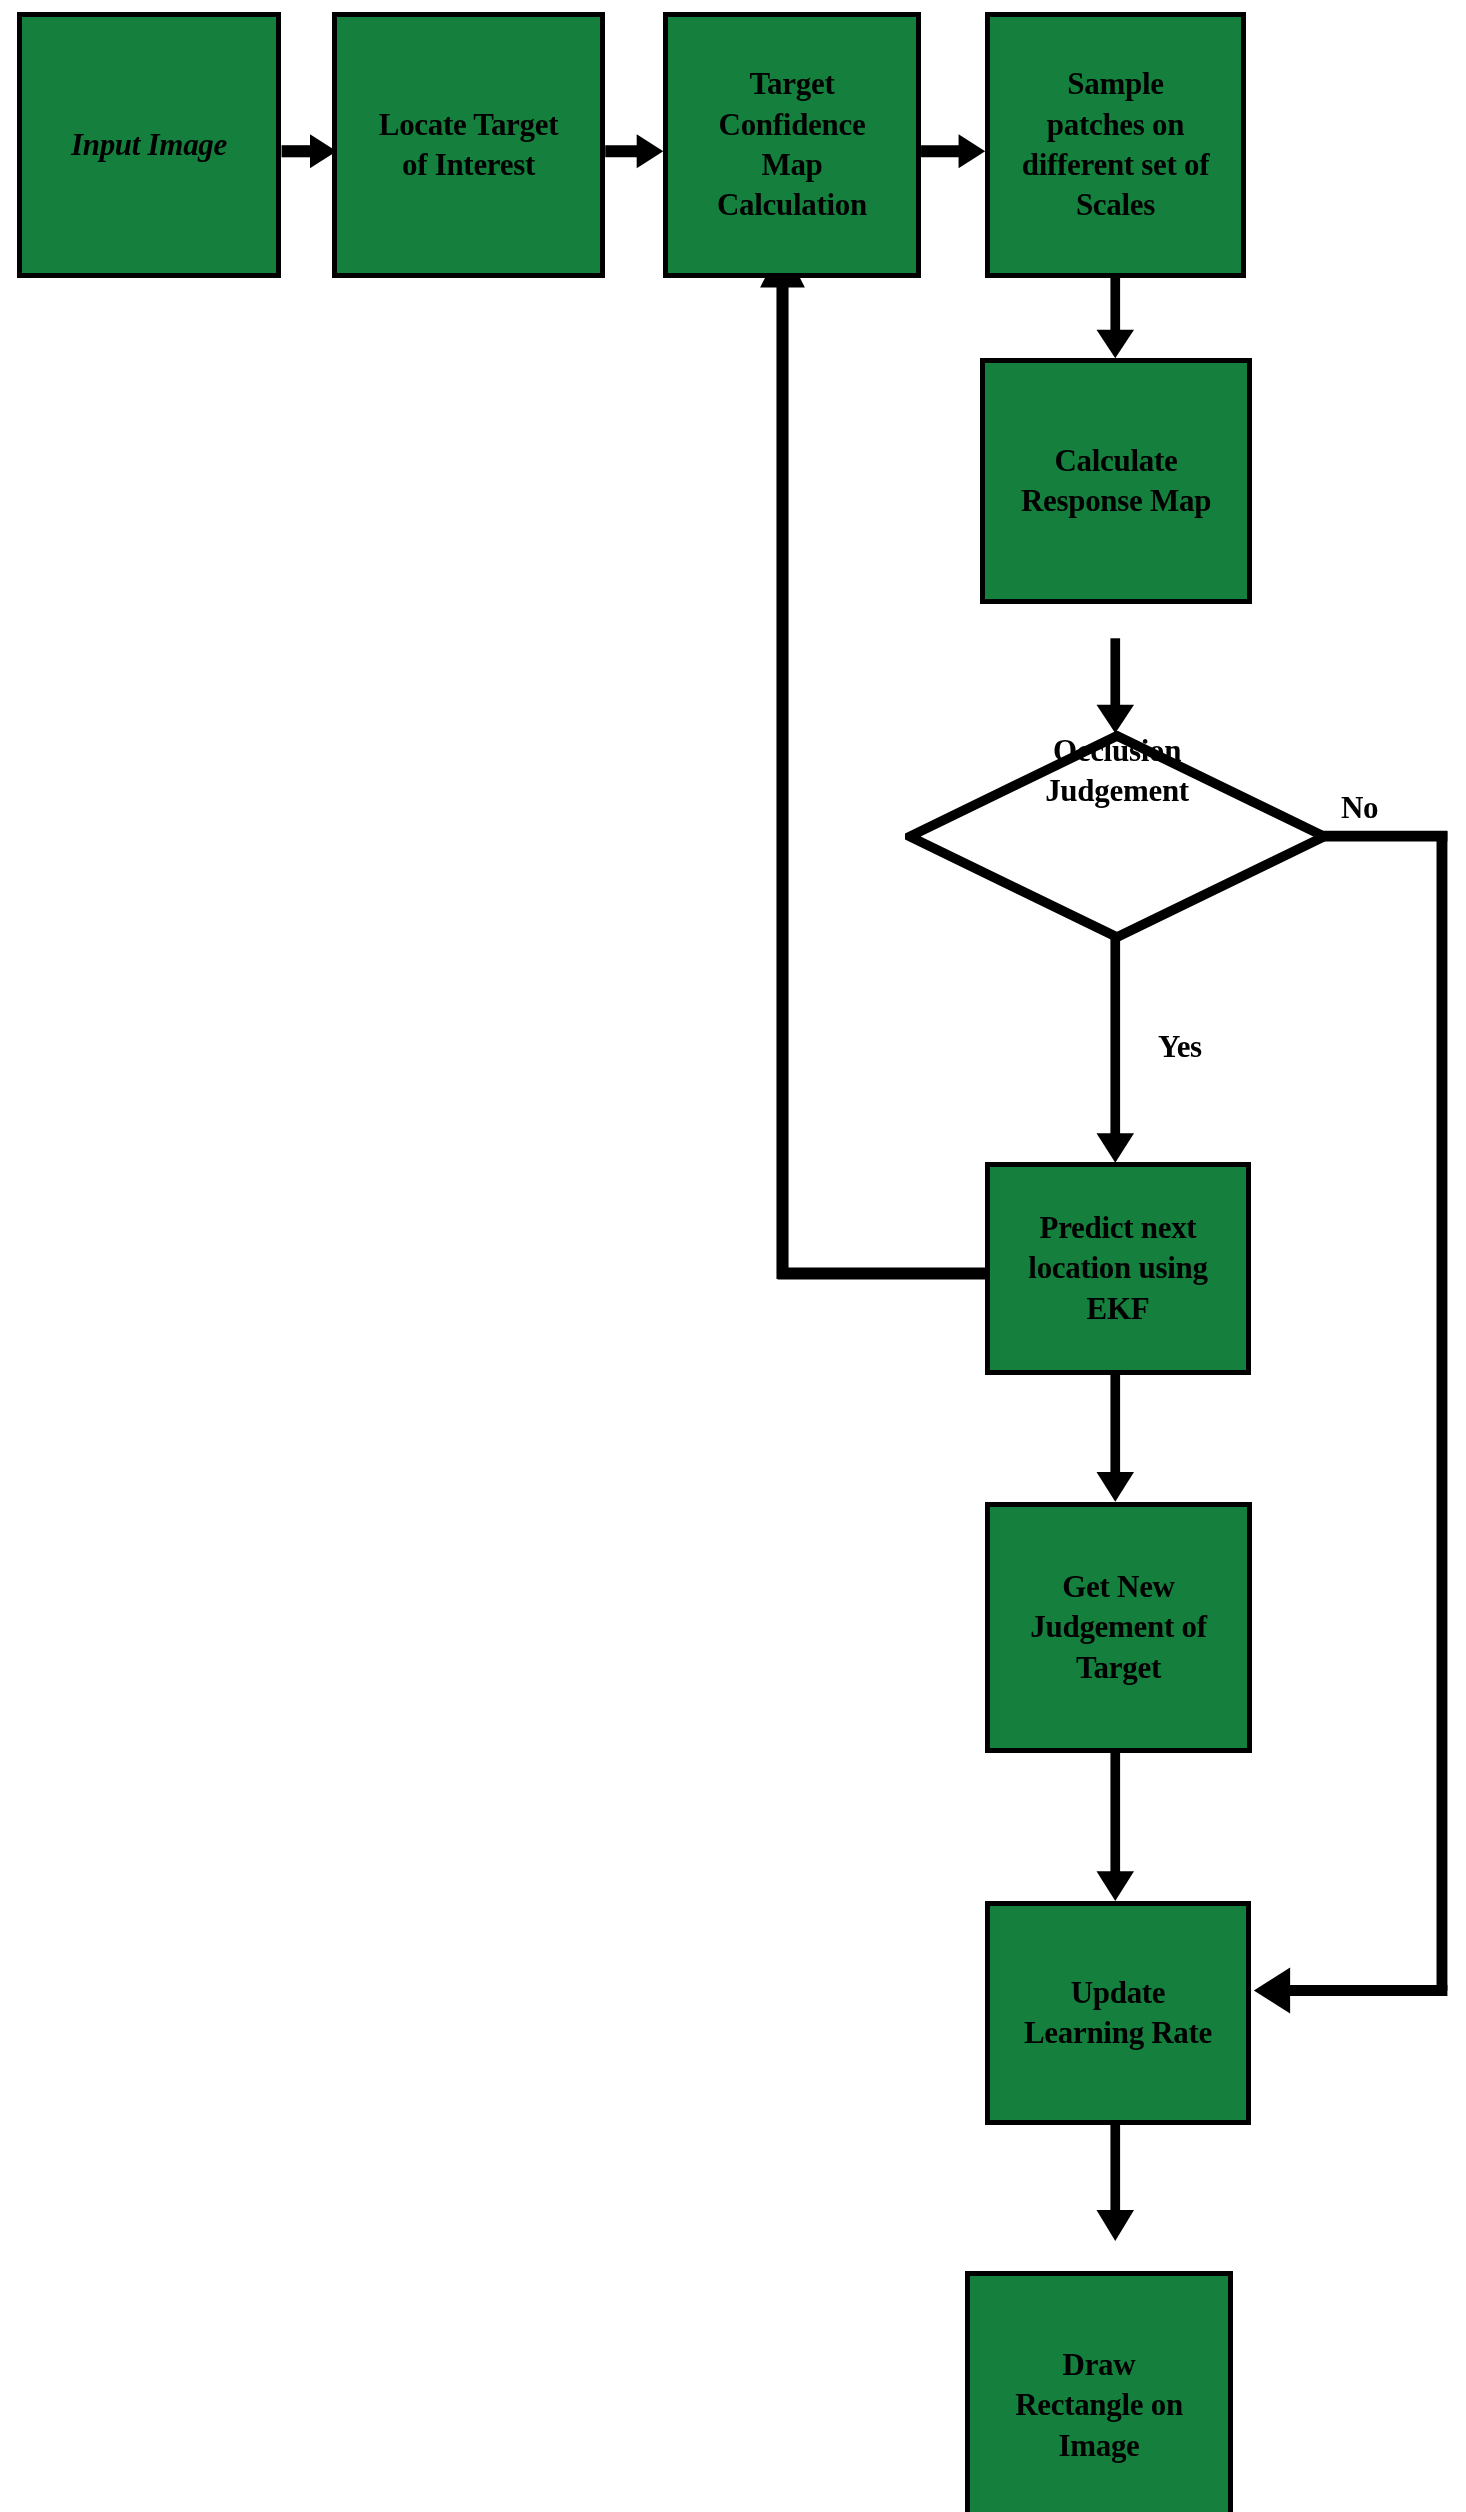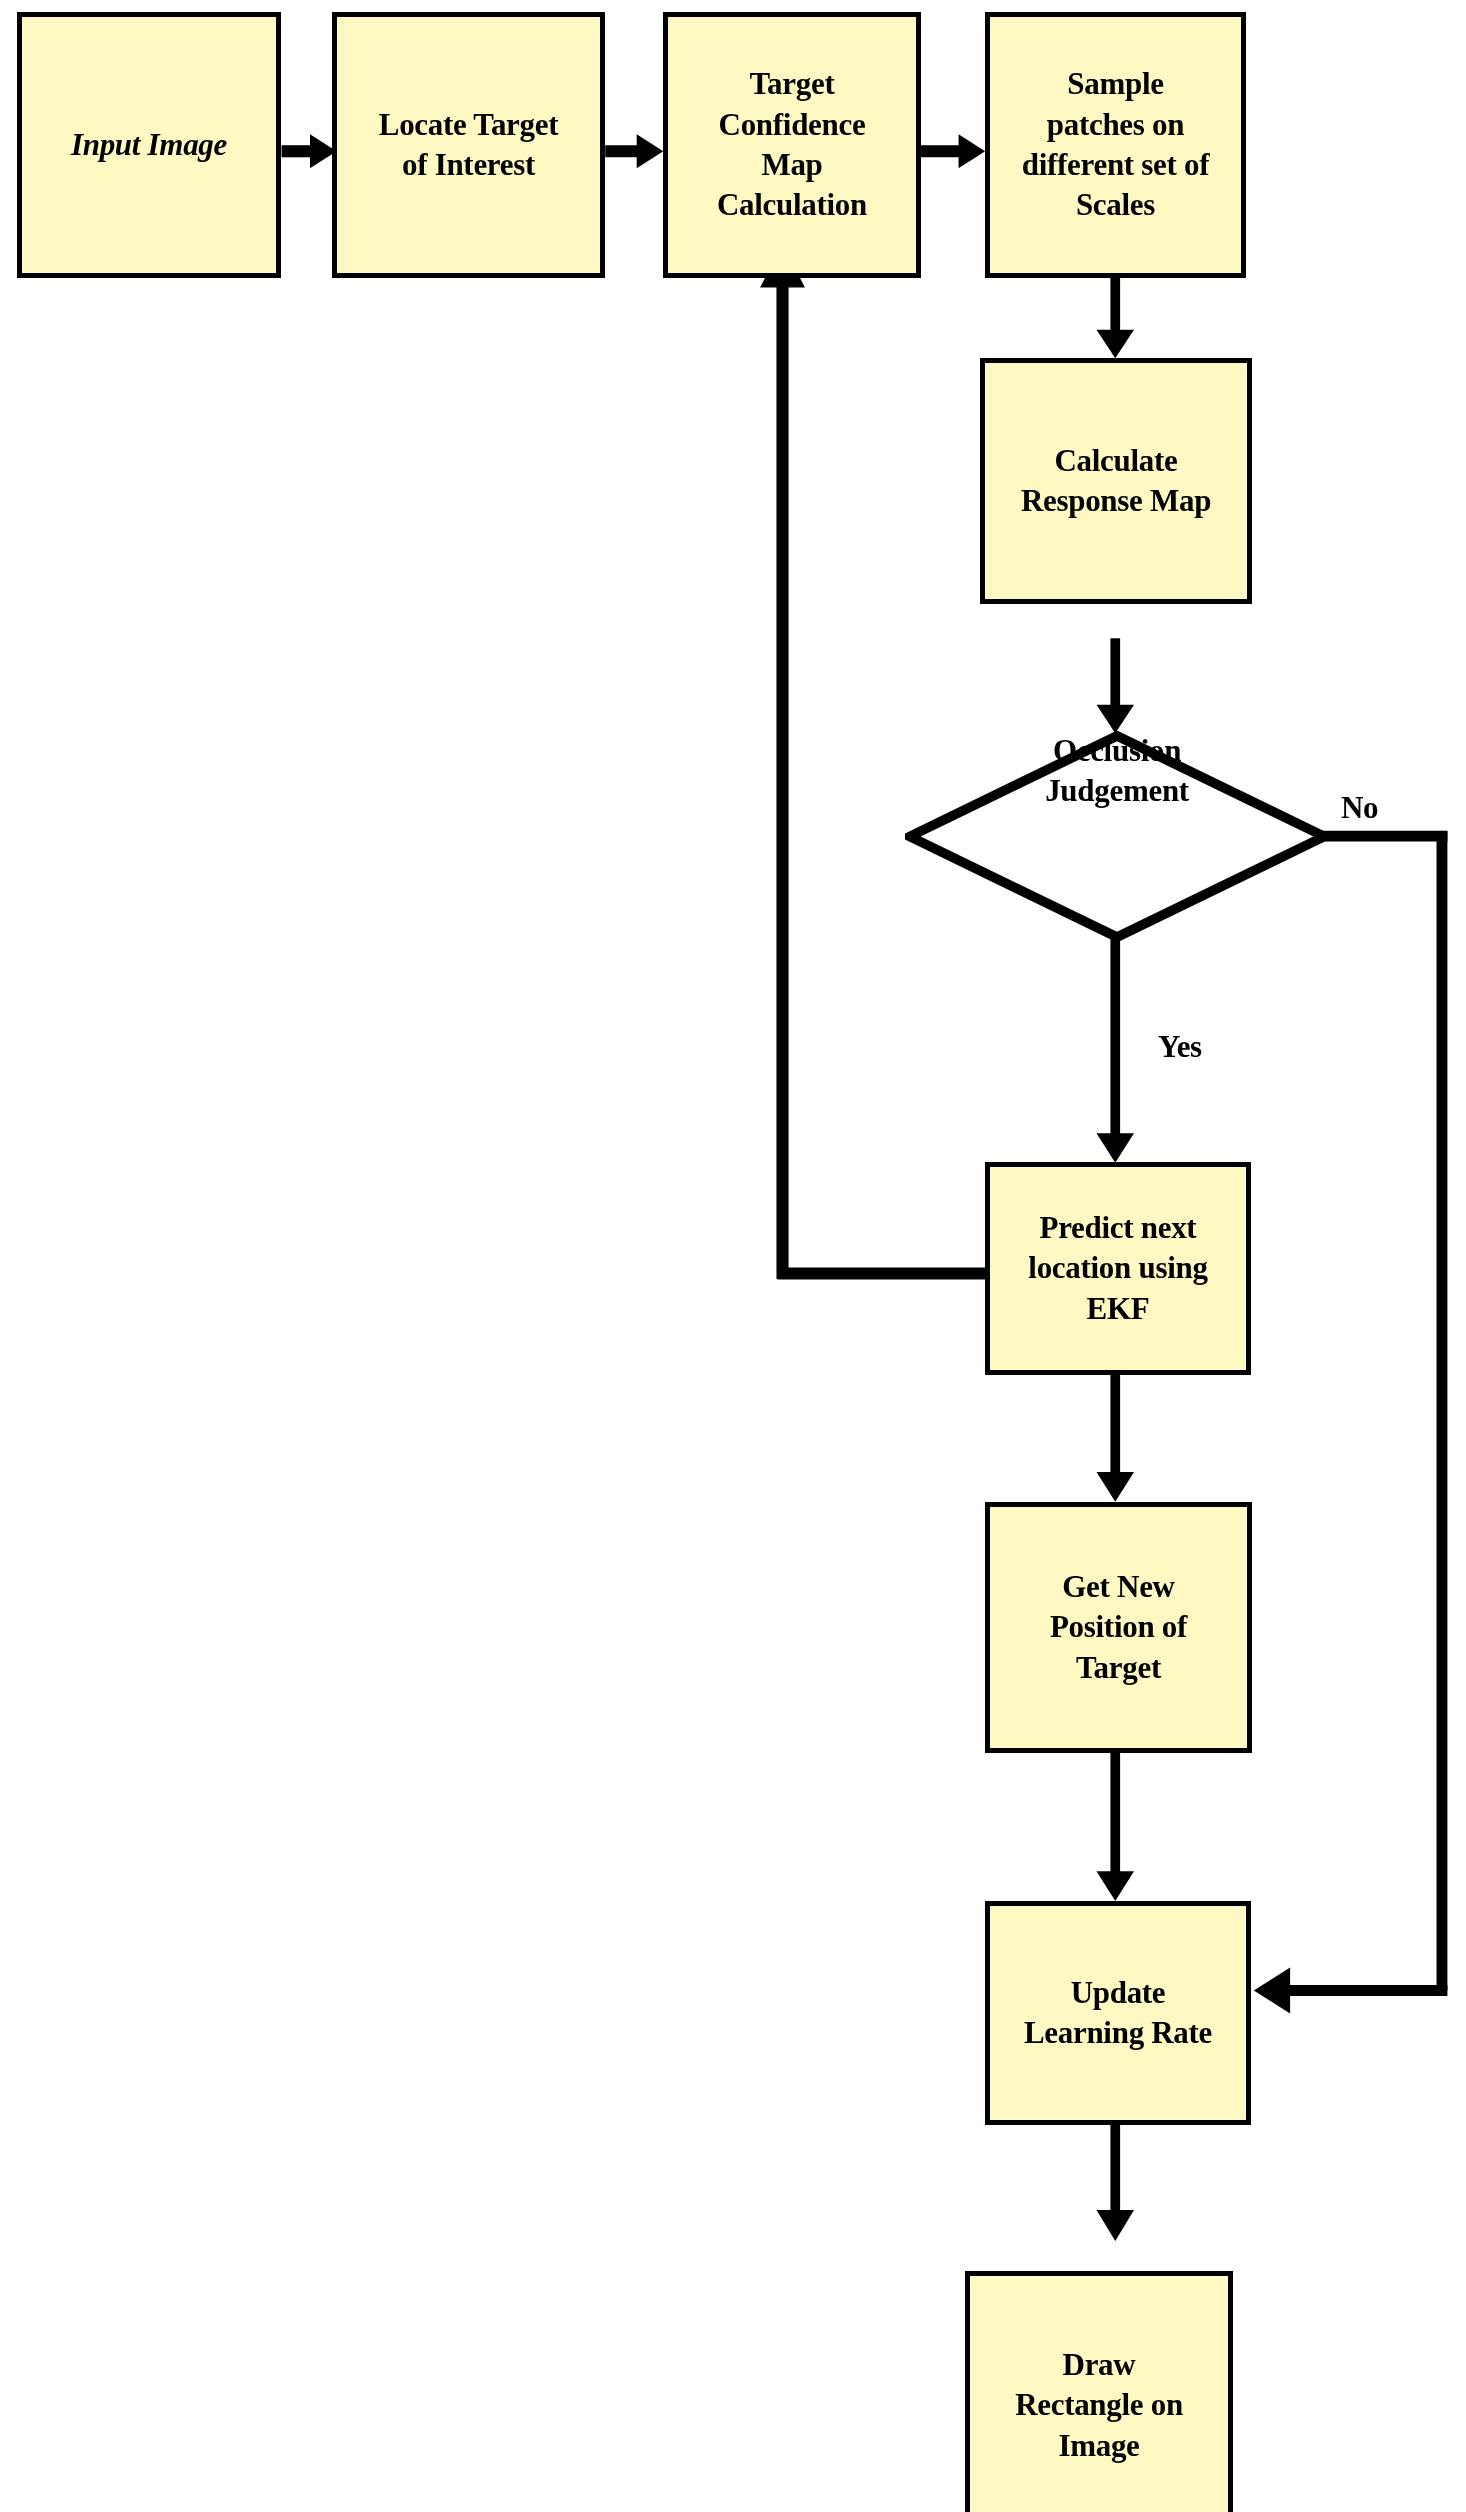--- a/index.html
+++ b/index.html
@@ -22,21 +22,21 @@
     position: absolute;
     left: 0;
     top: 0;
     width: 1467px;
     height: 2512px;
   }
   .node-box {
     position: absolute;
     box-sizing: border-box;
     border: 5.4px solid #000000;
-    background: #fef9c3;
+    background: #15803d;
     display: flex;
     align-items: center;
     justify-content: center;
     text-align: center;
   }
   .node-label {
     font-family: "Liberation Serif", "DejaVu Serif", serif;
     font-weight: bold;
     font-size: 31px;
     line-height: 1.30;
@@ -180,21 +180,21 @@
   </div>
 
   <div class="node-box" style="left:985px; top:1162px; width:266px; height:213px;">
     <span class="node-label">Predict next
 location using
 EKF</span>
   </div>
 
   <div class="node-box" style="left:985px; top:1502px; width:267px; height:251px;">
     <span class="node-label">Get New
-Position of
+Judgement of
 Target</span>
   </div>
 
   <div class="node-box" style="left:985px; top:1901px; width:266px; height:224px;">
     <span class="node-label">Update
 Learning Rate</span>
   </div>
 
   <div class="node-box" style="left:965px; top:2241px; width:268px; height:269px;margin-top:30px;">
     <span class="node-label">Draw

